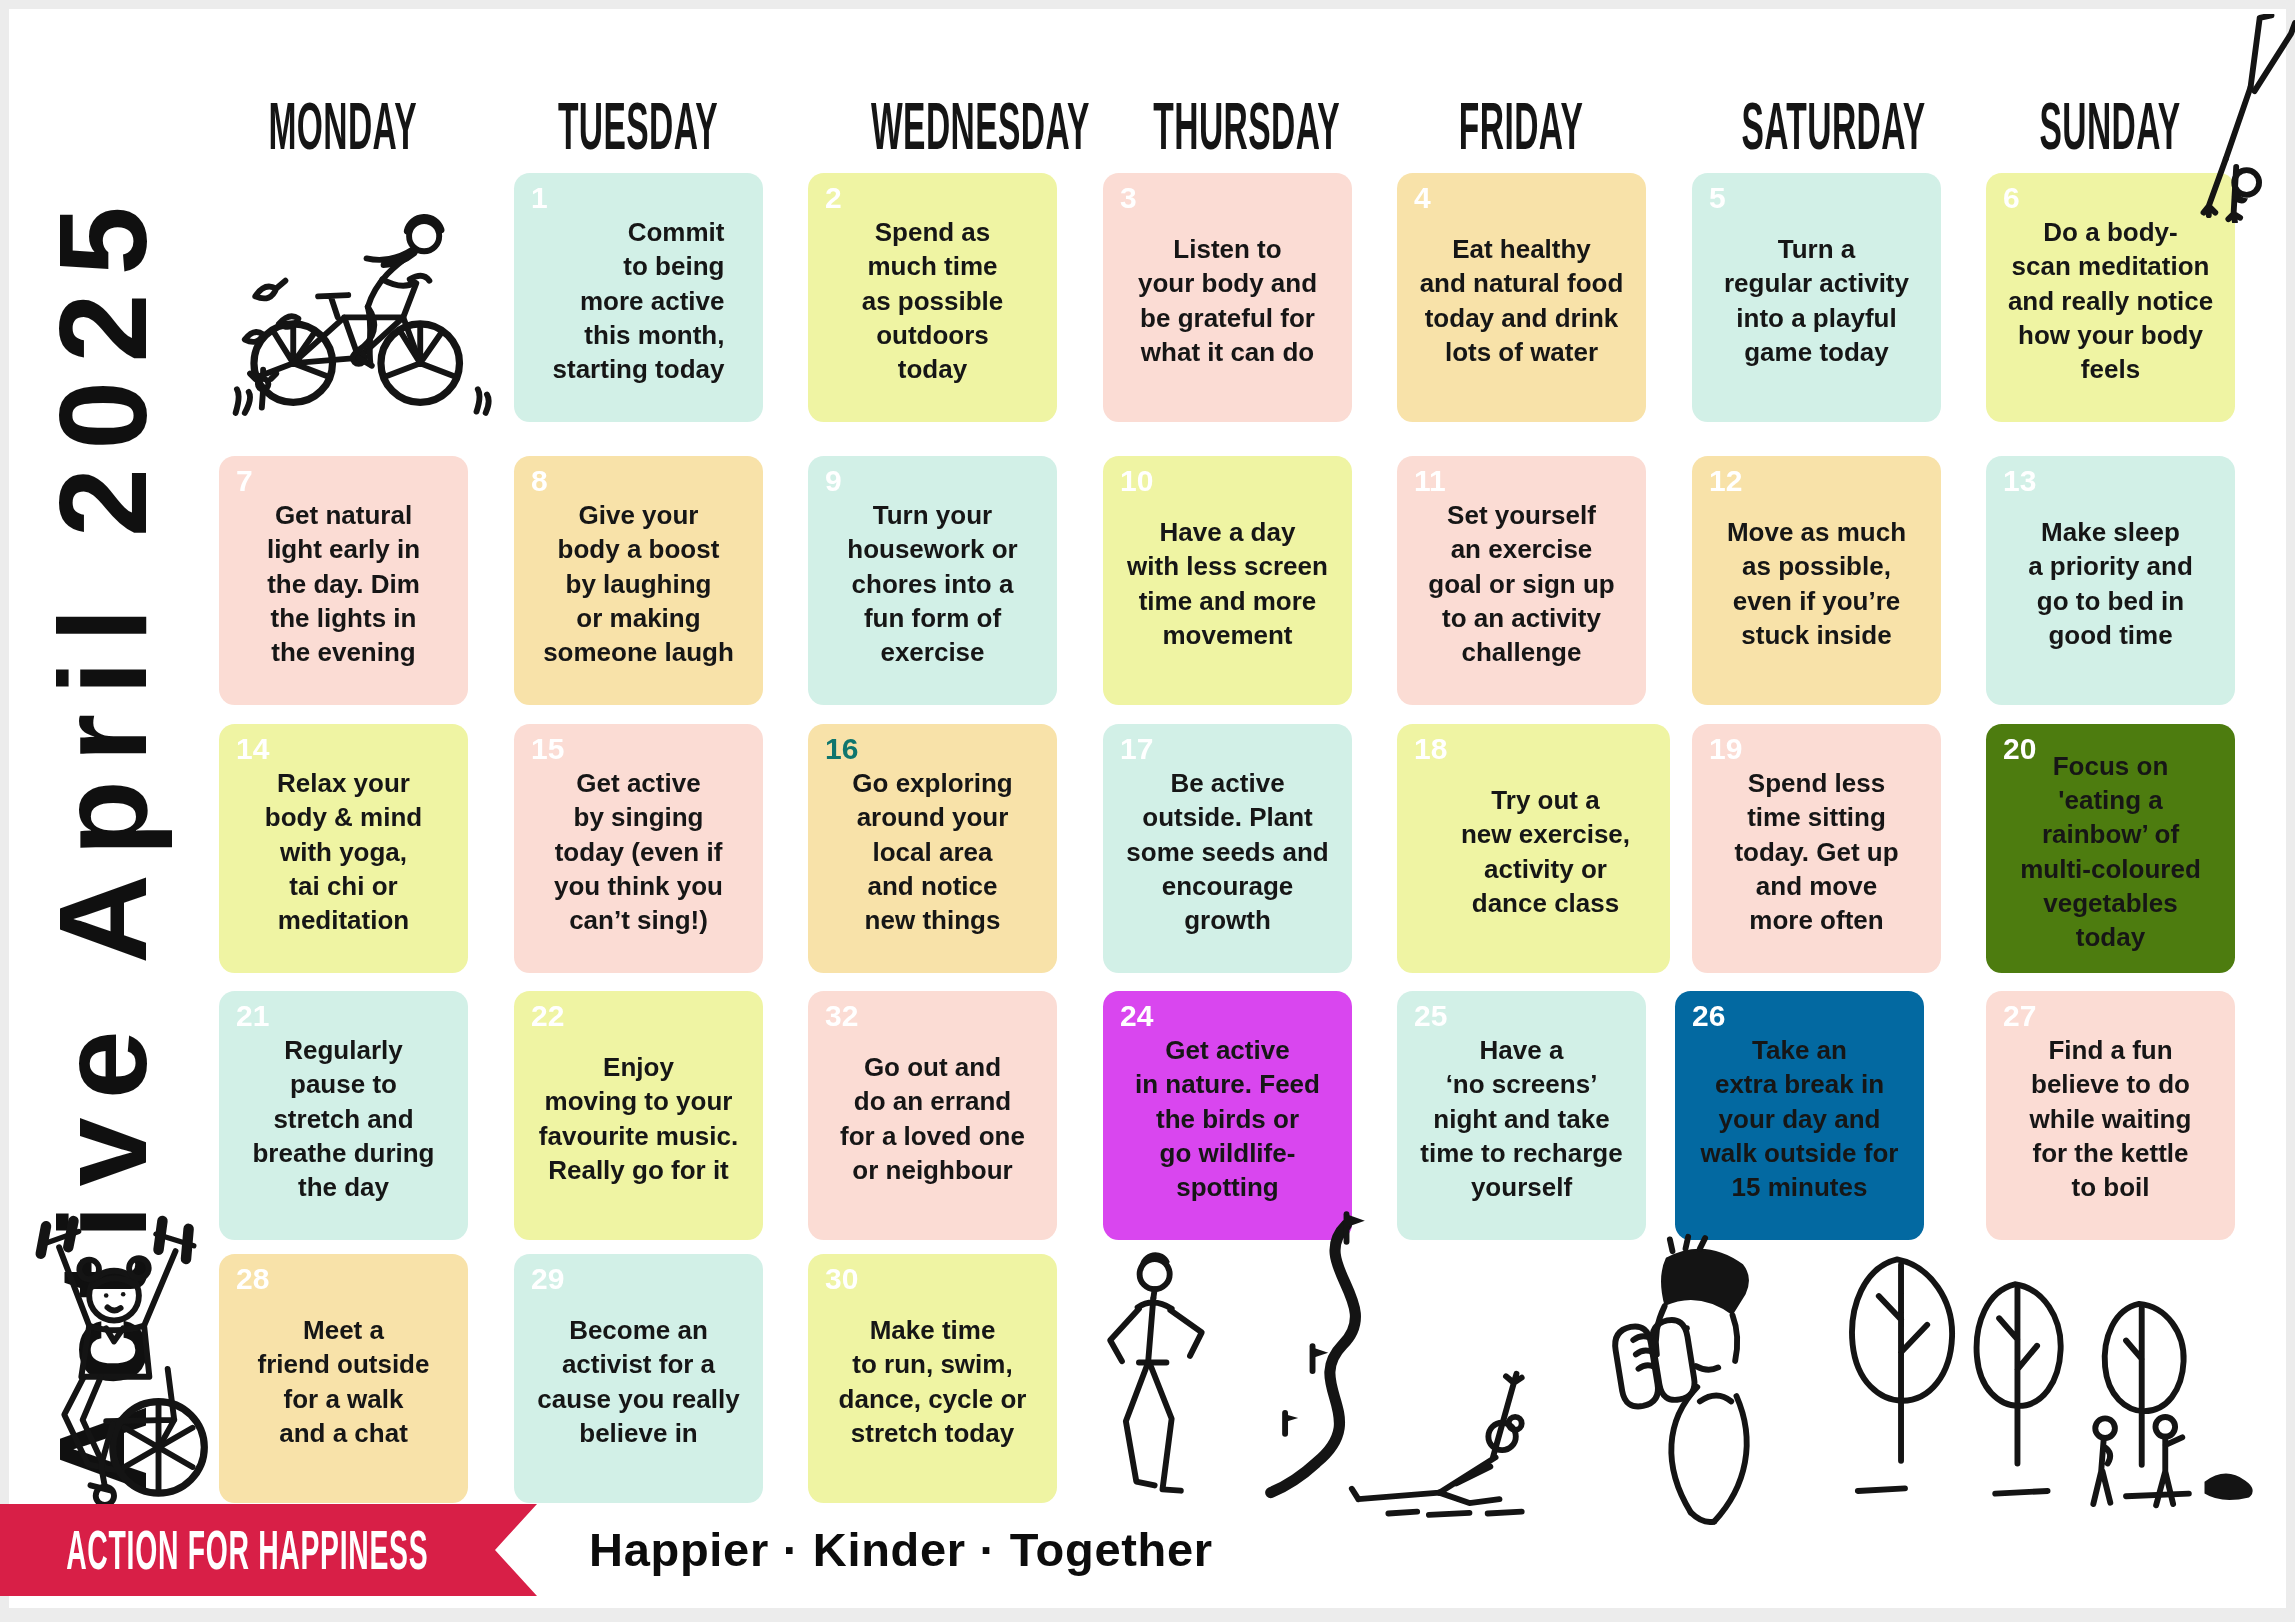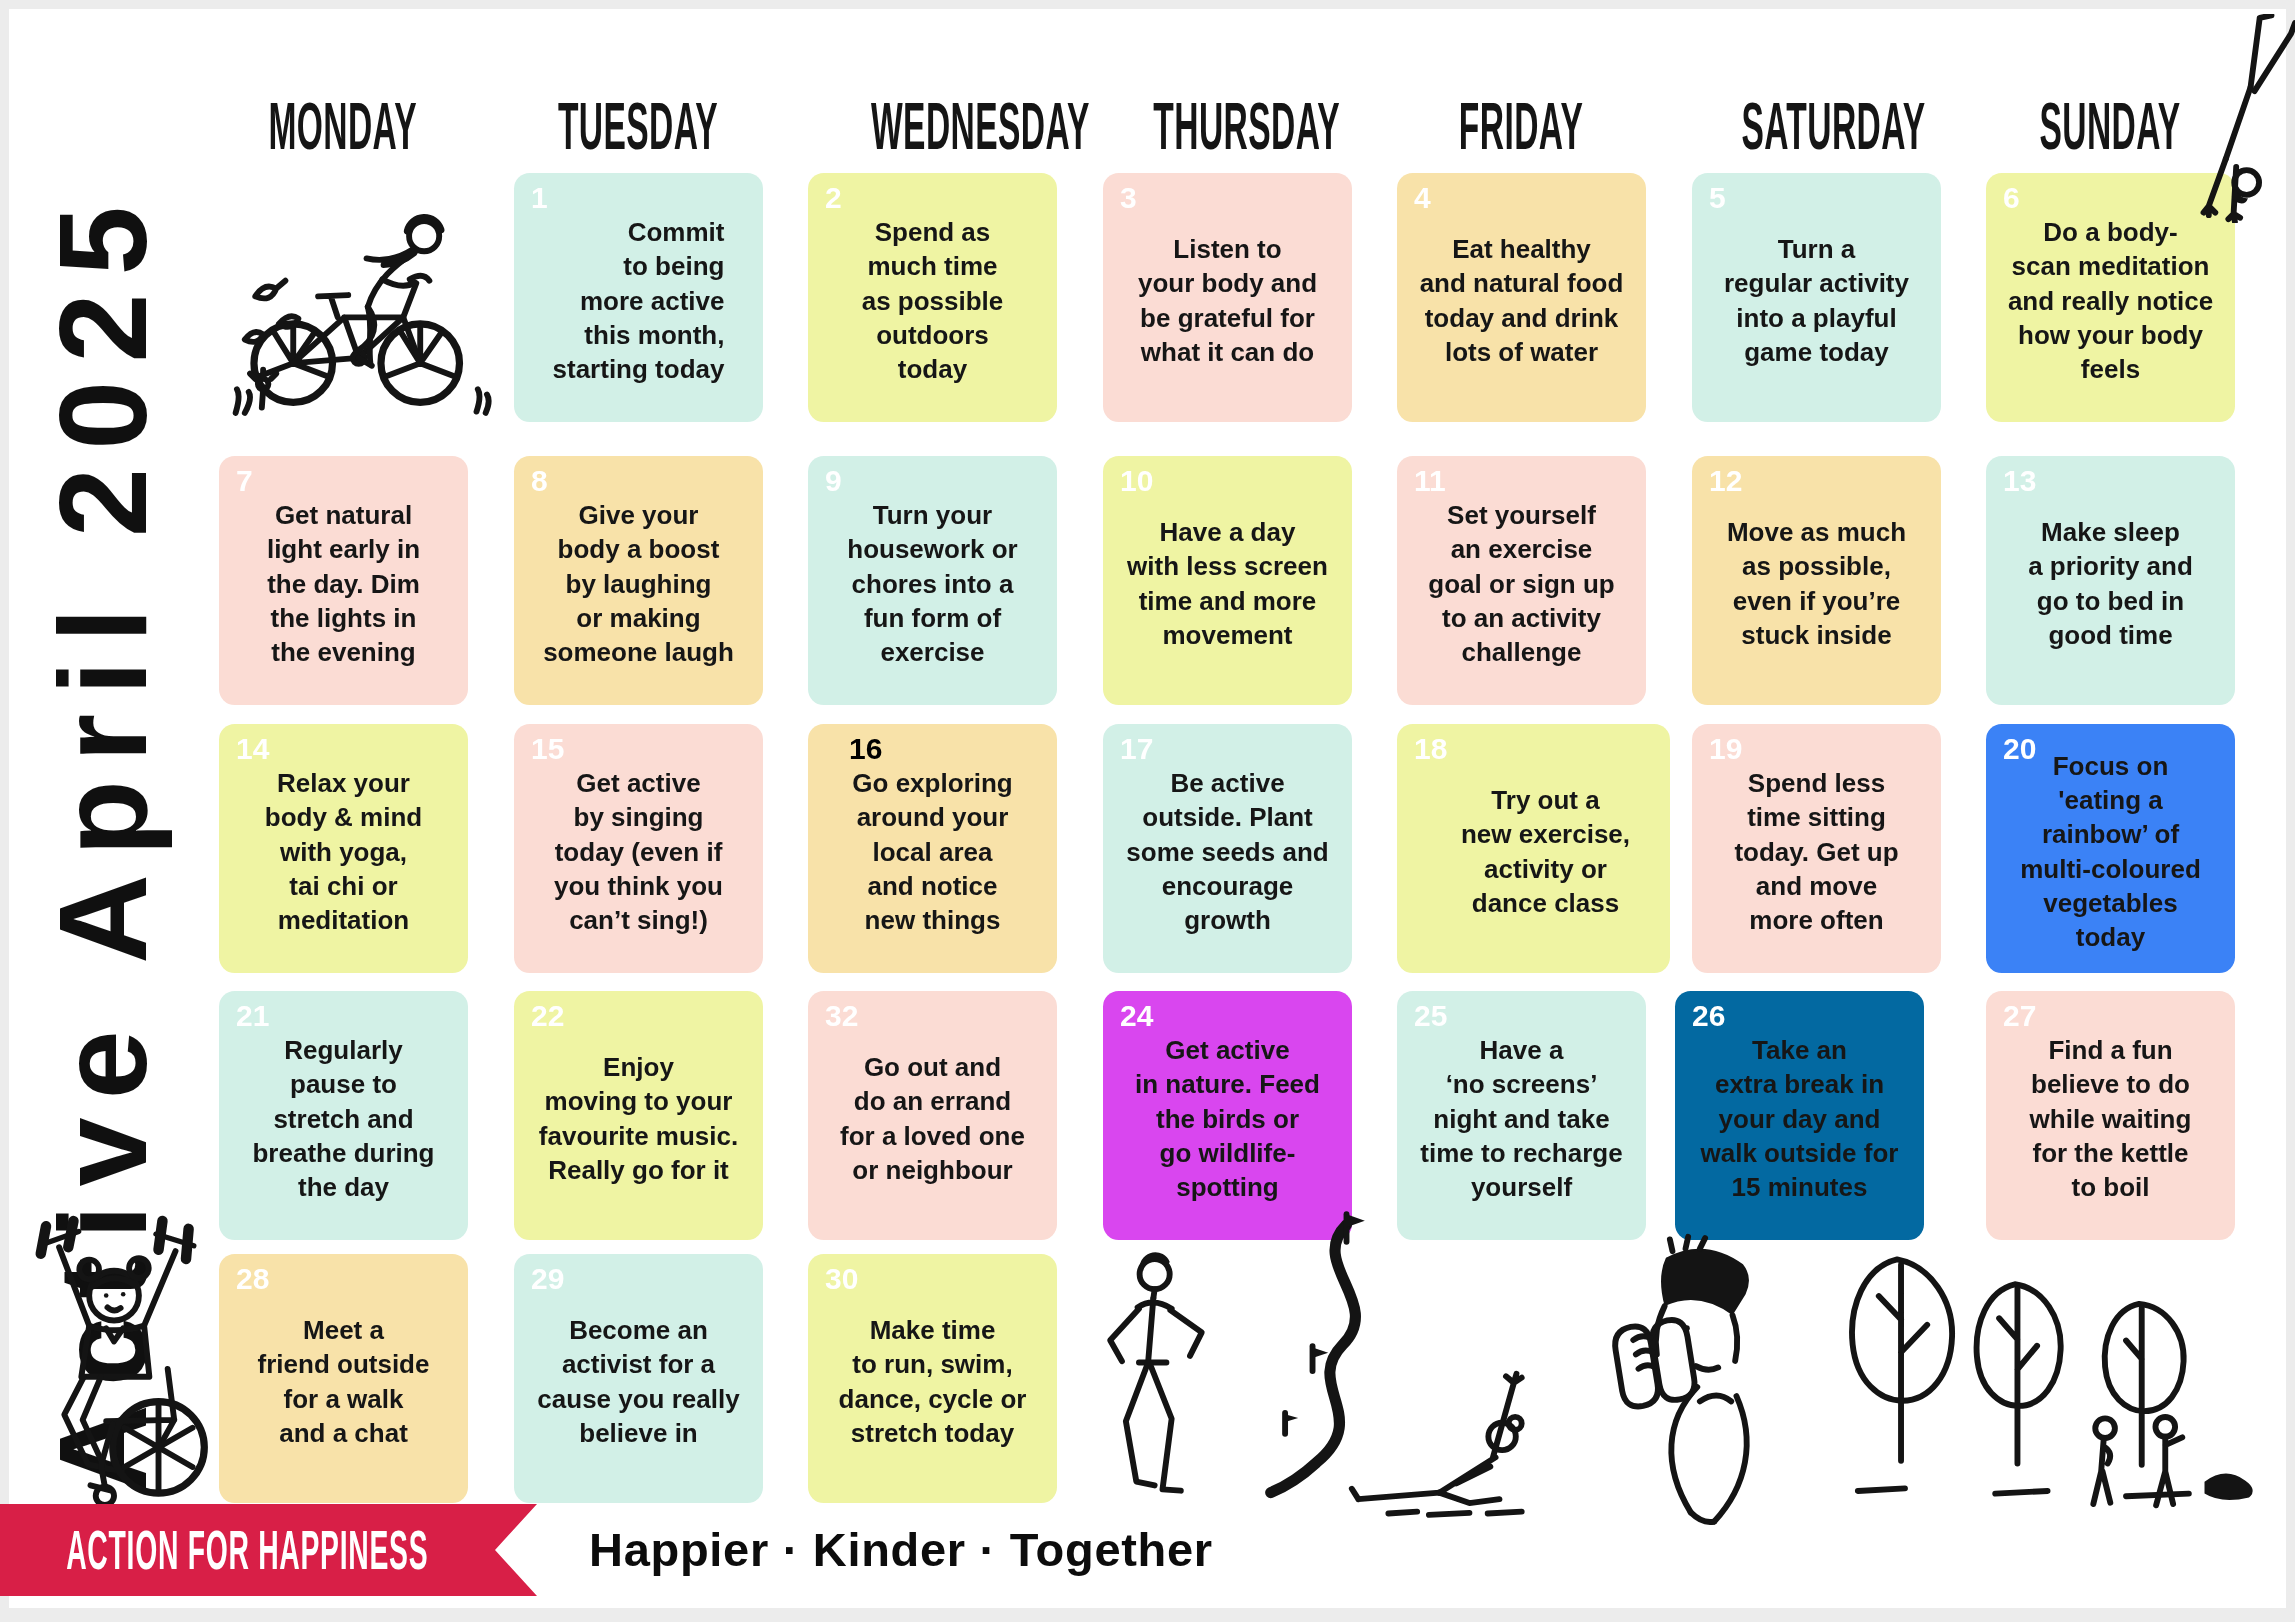--- a/index.html
+++ b/index.html
@@ -178,21 +178,21 @@
     </div>
     <div class="cell" style="left: 514px; top: 724px; background: rgb(251, 220, 212);">
       <div class="num" style="color: rgb(255, 255, 255);">15</div>
       <div class="cell-text" style="color: rgb(22, 22, 22);">Get active
 by singing
 today (even if
 you think you
 can’t sing!)</div>
     </div>
     <div class="cell" style="left: 808px; top: 724px; background: rgb(248, 226, 169);">
-      <div class="num" style="color: #000000; margin-left: 24px;">16</div>
+      <div class="num" style="color: #0f766e;">16</div>
       <div class="cell-text" style="color: rgb(22, 22, 22);">Go exploring
 around your
 local area
 and notice
 new things</div>
     </div>
     <div class="cell" style="left: 1103px; top: 724px; background: rgb(210, 240, 231);">
       <div class="num" style="color: rgb(255, 255, 255); text-align: center;">17</div>
       <div class="cell-text" style="color: rgb(22, 22, 22);">Be active
 outside. Plant
@@ -208,21 +208,21 @@
 dance class</div>
     </div>
     <div class="cell" style="left: 1692px; top: 724px; background: rgb(251, 220, 212);">
       <div class="num" style="color: rgb(255, 255, 255);">19</div>
       <div class="cell-text" style="color: rgb(22, 22, 22);">Spend less
 time sitting
 today. Get up
 and move
 more often</div>
     </div>
-    <div class="cell" style="left: 1986px; top: 724px; background: #3b82f6;">
+    <div class="cell" style="left: 1986px; top: 724px; background: #4d7c0f;">
       <div class="num" style="color: rgb(255, 255, 255);">20</div>
       <div class="cell-text" style="color: rgb(22, 22, 22);">Focus on
 'eating a
 rainbow’ of
 multi-coloured
 vegetables
 today</div>
     </div>
     <div class="cell" style="left: 219px; top: 991px; background: rgb(210, 240, 231);">
       <div class="num" style="color: rgb(255, 255, 255);">21</div>

